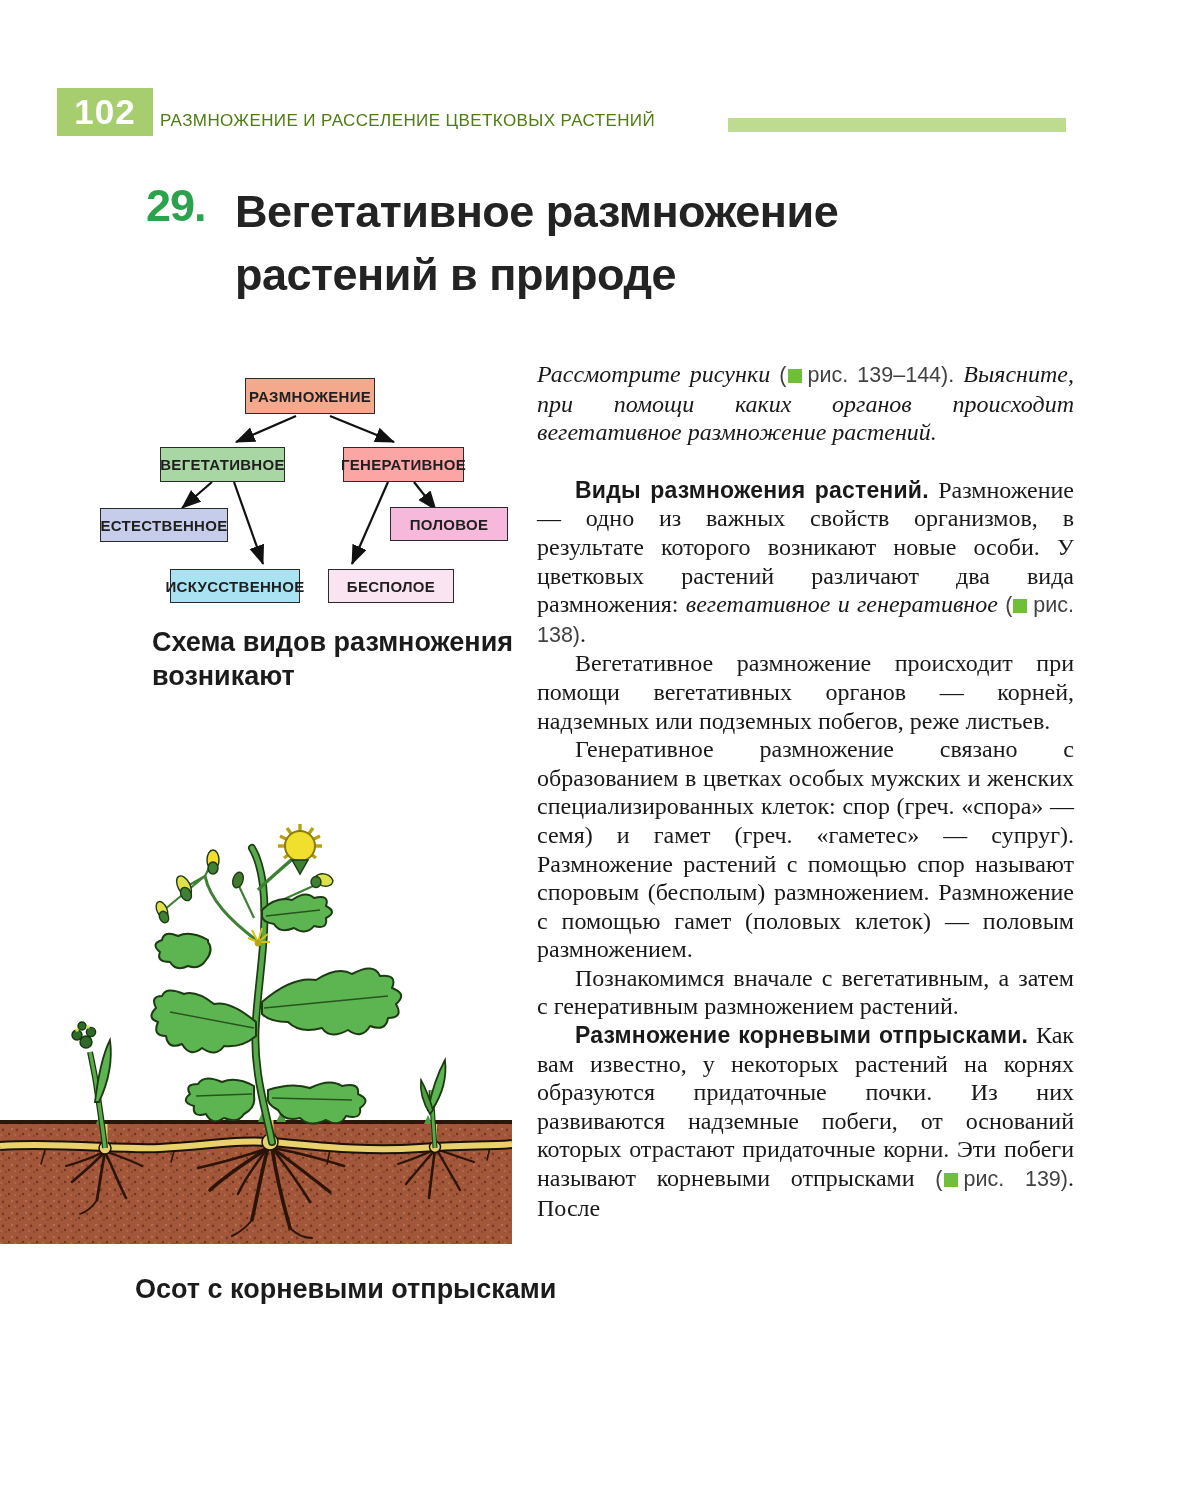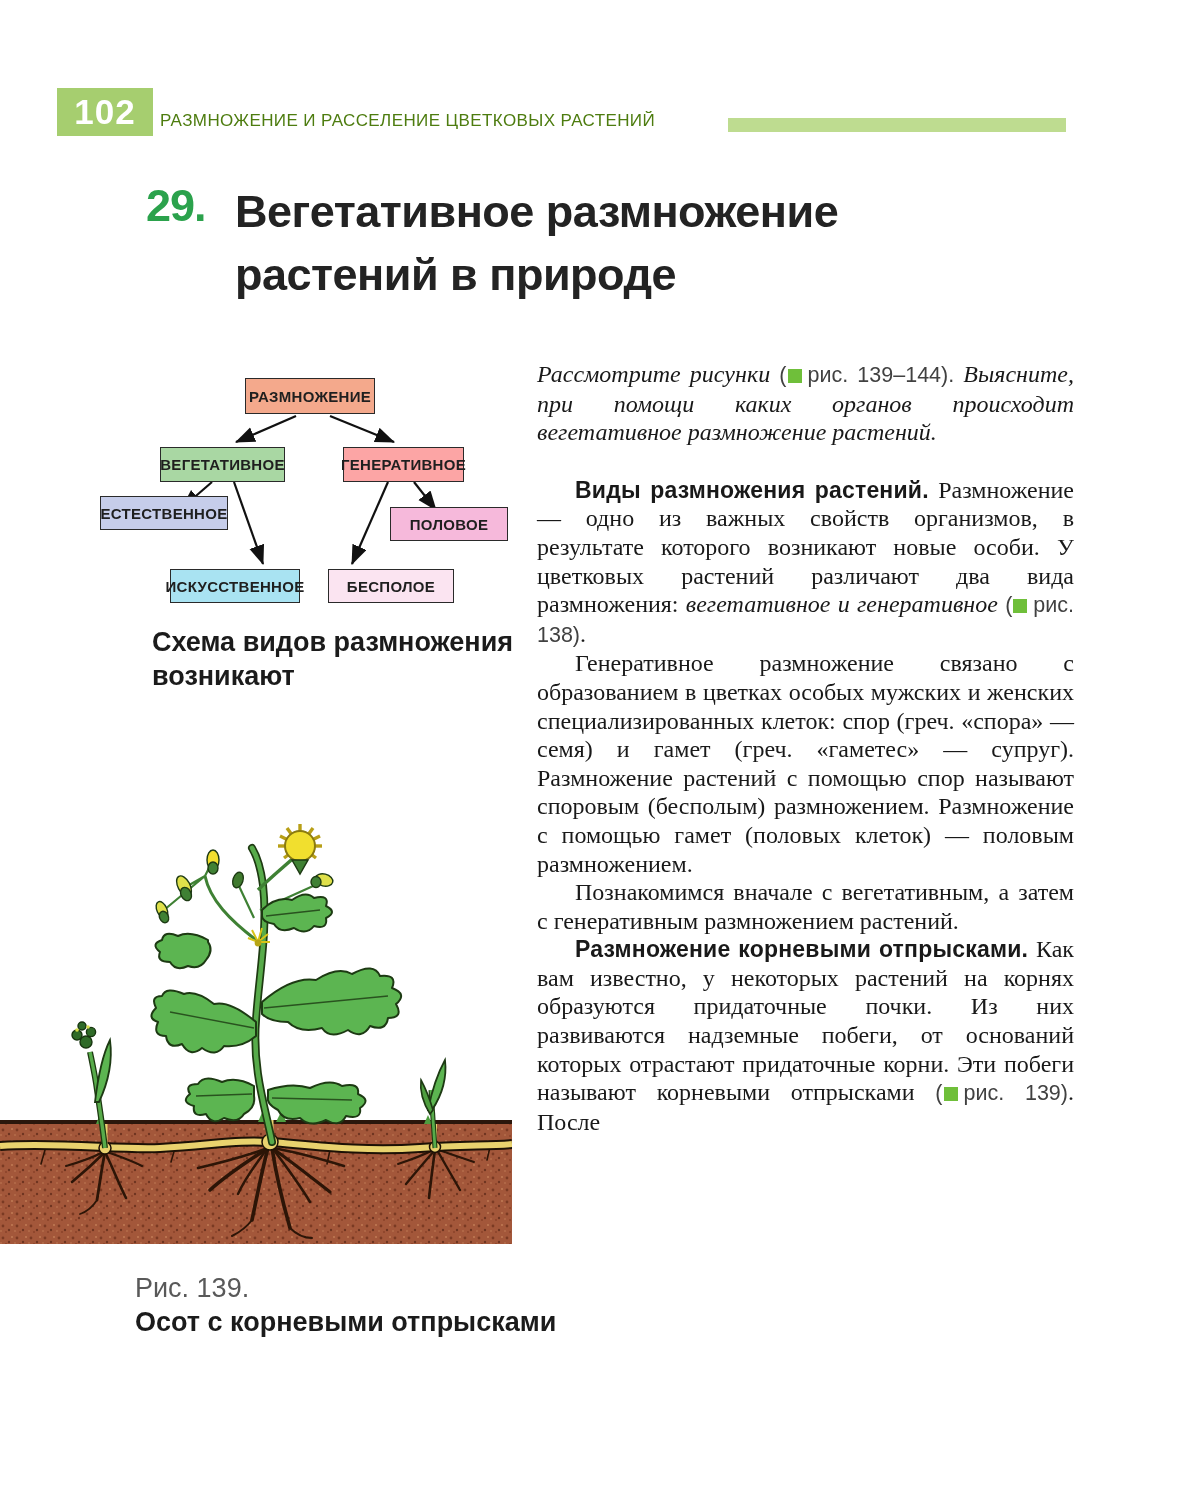--- a/index.html
+++ b/index.html
@@ -21,21 +21,21 @@
       color:#232323;line-height:63px;letter-spacing:-.5px;}
 
   
   .diagram{position:absolute;left:100px;top:376px;width:410px;height:236px;}
   .diagram svg{position:absolute;left:0;top:0;}
   .dnode{position:absolute;border:1.6px solid #2a2a2a;display:flex;align-items:center;
       justify-content:center;font-size:15px;font-weight:bold;color:#1f1f1f;letter-spacing:.3px;}
   .n-razm{left:145px;top:2px;width:128px;height:34px;}
   .n-veg{left:60px;top:71px;width:123px;height:33px;}
   .n-gen{left:243px;top:71px;width:119px;height:33px;}
-  .n-est{left:0px;top:120px;width:126px;height:32px;}
+  .n-est{left:0px;top:132px;width:126px;height:32px;}
   .n-pol{left:290px;top:131px;width:116px;height:32px;}
   .n-isk{left:70px;top:193px;width:128px;height:32px;}
   .n-bes{left:228px;top:193px;width:124px;height:32px;}
 
   
   .caption{position:absolute;}
   .cap-138{left:152px;top:625px;width:380px;}
   .cap-139{left:135px;top:1272px;width:430px;}
   .cap-label{font-size:27px;color:#595959;font-weight:400;line-height:33px;}
   .cap-text{font-size:27px;color:#1b1b1b;font-weight:bold;line-height:34px;}
@@ -239,25 +239,25 @@
         <circle cx="88" cy="237" r="1.8"></circle>
       </g>
 
     <path d="M435,358 C434,345 433,330 431,300" stroke="#1e3a12" stroke-width="5" fill="none"></path>
     <path d="M435,358 C434,345 433,330 431,300" stroke="#57ab4a" stroke-width="2.8" fill="none"></path>
     <path d="M432,320 Q448,296 445,270 Q434,290 428,320 Z" fill="#5cb551" stroke="#1d3a13" stroke-width="1.8"></path>
     <path d="M430,324 Q419,306 421,290 Q428,303 433,320 Z" fill="#4e9e3f" stroke="#1d3a13" stroke-width="1.6"></path>
   </svg>
 
   <div class="caption cap-139">
-    <div class="cap-label">Рис. 139.</div>
     <div class="cap-text">Осот с корневыми отпрысками</div>
   </div>
 
   <div class="bodycol">
       <p class="intro"><span class="seg-i">Рассмотрите рисунки </span><span class="seg-r">(</span><span class="fig-square" style="background: rgb(111, 191, 58);"></span><span class="seg-r">рис. 139–144).</span><span class="seg-i"> Выясните, при помощи каких органов происходит вегетативное размножение растений.</span></p>
       <p class="indent"><span class="seg-b">Виды размножения растений. </span><span class="seg-n">Размножение — одно из важных свойств организмов, в результате которого возникают новые особи. У цветковых растений различают два вида размножения: </span><span class="seg-i">вегетативное и генеративное </span><span class="seg-r">(</span><span class="fig-square" style="background: rgb(111, 191, 58);"></span><span class="seg-r">рис. 138)</span><span class="seg-n">.</span></p>
+      <p class="indent"><span class="seg-n">Вегетативное размножение происходит при помощи вегетативных органов — корней, надземных или подземных побегов, реже листьев.</span></p>
       <p class="indent"><span class="seg-n">Генеративное размножение связано с образованием в цветках особых мужских и женских специализированных клеток: спор (греч. «спора» — семя) и гамет (греч. «гаметес» — супруг). Размножение растений с помощью спор называют споровым (бесполым) размножением. Размножение с помощью гамет (половых клеток) — половым размножением.</span></p>
       <p class="indent"><span class="seg-n">Познакомимся вначале с вегетативным, а затем с генеративным размножением растений.</span></p>
       <p class="indent"><span class="seg-b">Размножение корневыми отпрысками. </span><span class="seg-n">Как вам известно, у некоторых растений на корнях образуются придаточные почки. Из них развиваются надземные побеги, от оснований которых отрастают придаточные корни. Эти побеги называют корневыми отпрысками </span><span class="seg-r">(</span><span class="fig-square" style="background: rgb(111, 191, 58);"></span><span class="seg-r">рис. 139)</span><span class="seg-n">. После</span></p>
     </div>
 
 </div>
 
 </body></html>

